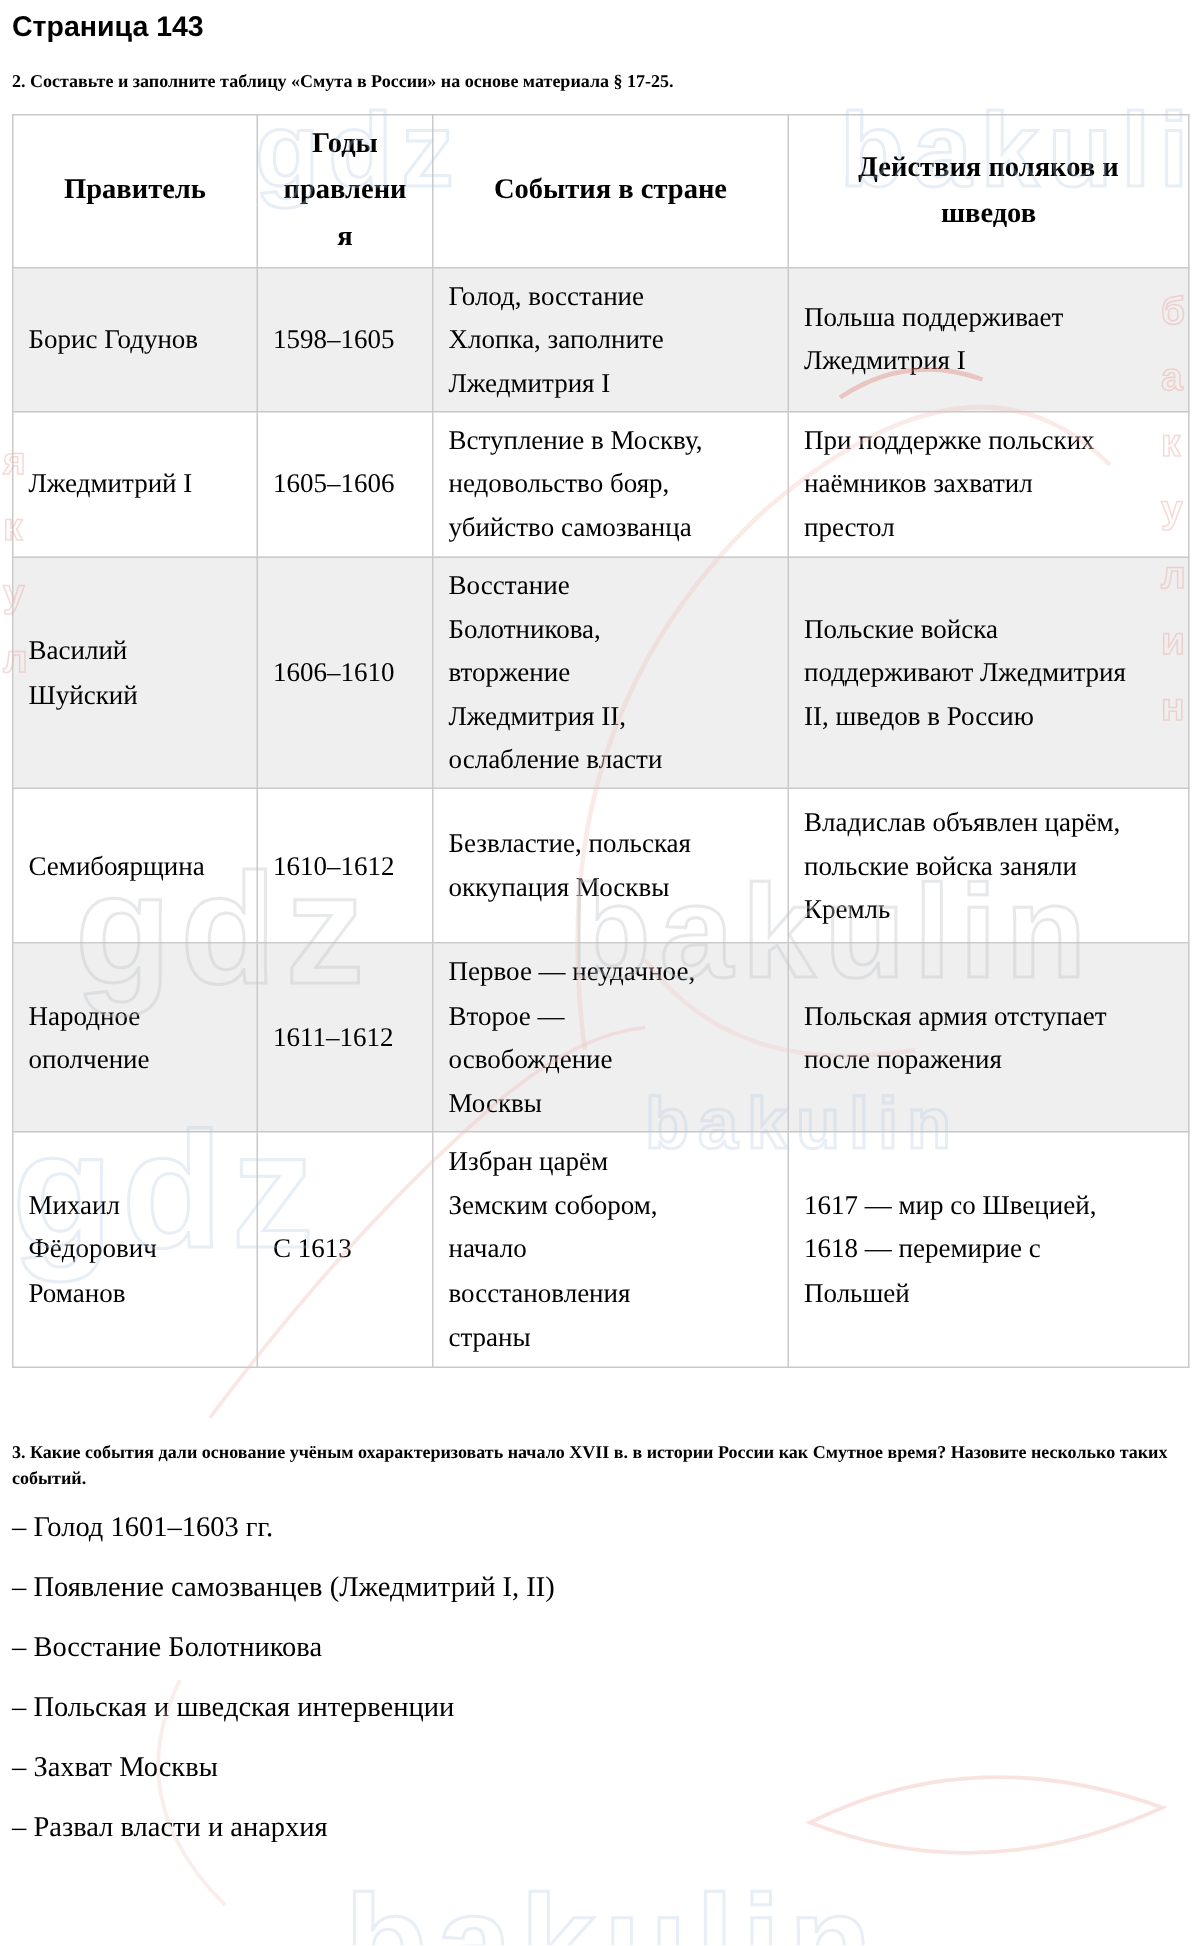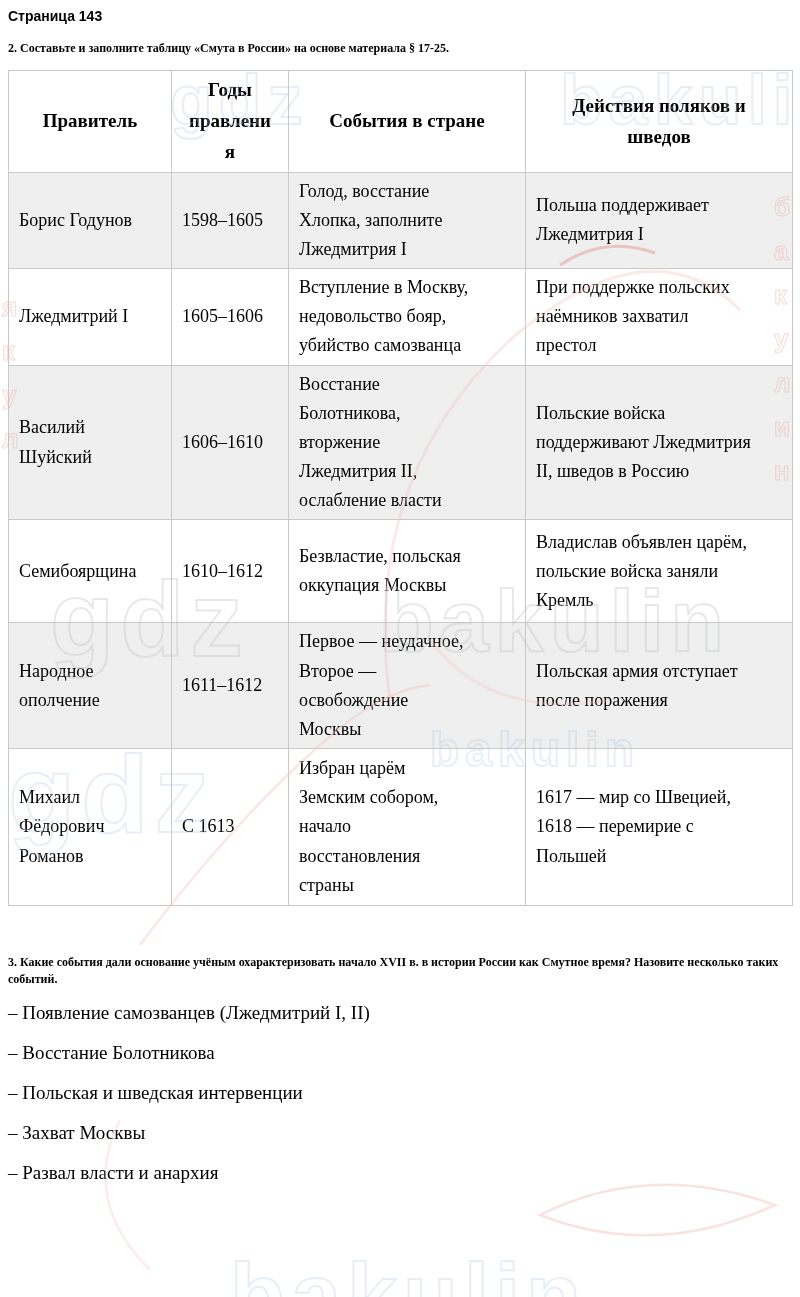--- a/index.html
+++ b/index.html
@@ -11,21 +11,21 @@
     background: #ffffff;
     overflow: hidden;
     font-family: "Liberation Serif", serif;
     color: #000000;
   }
   .content { position: relative; z-index: 1; }
 
   .page-label {
     font-family: "Liberation Sans", sans-serif;
     font-weight: bold;
-    font-size: 14px;
+    font-size: 19px;
     padding: 8px 8px 0 8px;
   }
   .q-title {
     font-family: "Liberation Serif", serif;
     font-weight: bold;
     font-size: 12px;
     line-height: 1.45;
     margin: 16px 8px 13px 8px;
     max-width: 782px;
   }
@@ -221,20 +221,21 @@
           <td>1617 — мир со Швецией,
 1618 — перемирие с
 Польшей</td>
         </tr>
       </tbody>
     </table>
 
     <div class="q-title q3-title">3. Какие события дали основание учёным охарактеризовать начало XVII в. в истории России как Смутное время? Назовите несколько таких событий.</div>
 
     <div class="answers">
+      <p>– Голод 1601–1603 гг.</p>
       <p>– Появление самозванцев (Лжедмитрий I, II)</p>
       <p>– Восстание Болотникова</p>
       <p>– Польская и шведская интервенции</p>
       <p>– Захват Москвы</p>
       <p>– Развал власти и анархия</p>
     </div>
   </div>
 
 </div>
 

